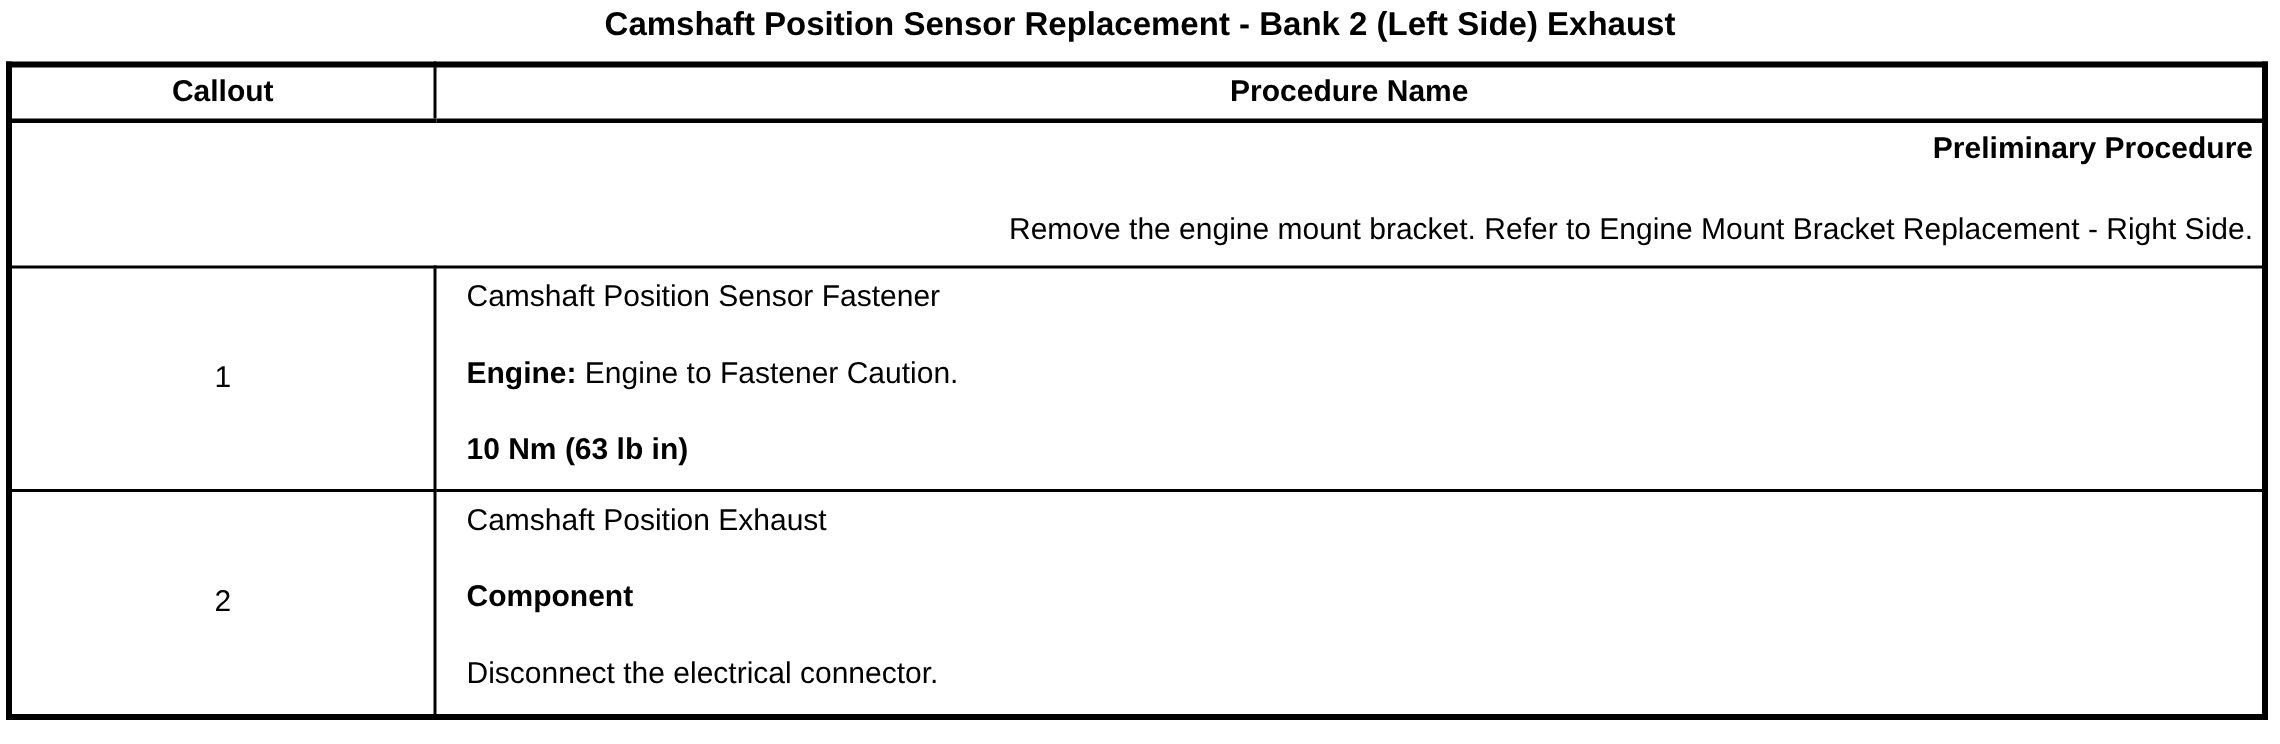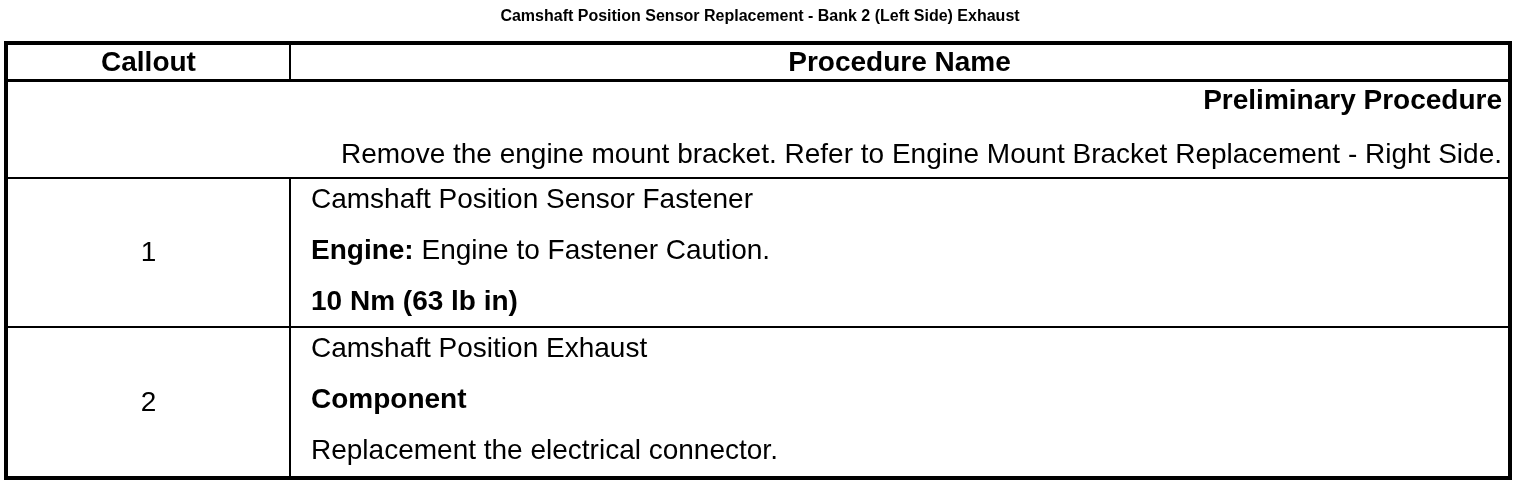--- a/index.html
+++ b/index.html
@@ -7,37 +7,37 @@
     margin: 0; padding: 0;
     background: #ffffff;
     color: #000000;
     font-family: "Liberation Sans", sans-serif;
   }
   body { width: 1520px; height: 496px; overflow: hidden; }
 
   .page-title {
     text-align: center;
     font-weight: bold;
-    font-size: 16px;
+    font-size: 22px;
     line-height: 26px;
     padding-top: 3px;
     height: 41px;
   }
 
   table.component-table {
     border-collapse: collapse;
     table-layout: fixed;
     width: 1508px;
     margin-left: 4px;
     border: 4px solid #000000;
   }
   .component-table th,
   .component-table td {
     border: 2px solid #000000;
-    font-size: 28px;
+    font-size: 20px;
   }
   .component-table thead th {
     font-weight: bold;
     height: 37px;
     text-align: center;
     vertical-align: middle;
     border-bottom-width: 3px;
     padding: 0;
   }
   col.col-callout { width: 284px; }
@@ -99,19 +99,19 @@
           <p><span class="bold">Engine:</span><span> Engine to Fastener Caution.</span></p>
           <p class="bold">10 Nm (63 lb in)</p>
         </td>
       </tr>
 
       <tr class="data-row-2">
         <td class="callout-cell">2</td>
         <td class="component-cell">
           <p>Camshaft Position Exhaust</p>
           <p class="bold">Component</p>
-          <p>Replacement the electrical connector.</p>
+          <p>Disconnect the electrical connector.</p>
         </td>
       </tr>
     </tbody>
   </table>
 
 </div>
 
 </body></html>

